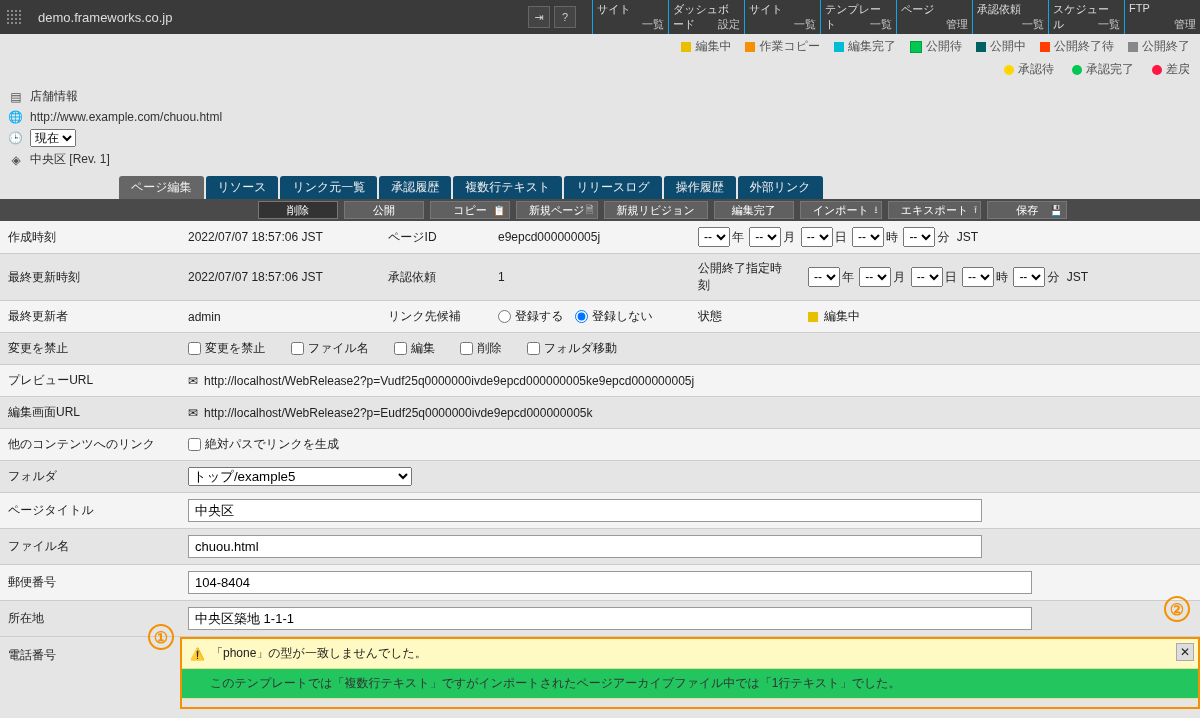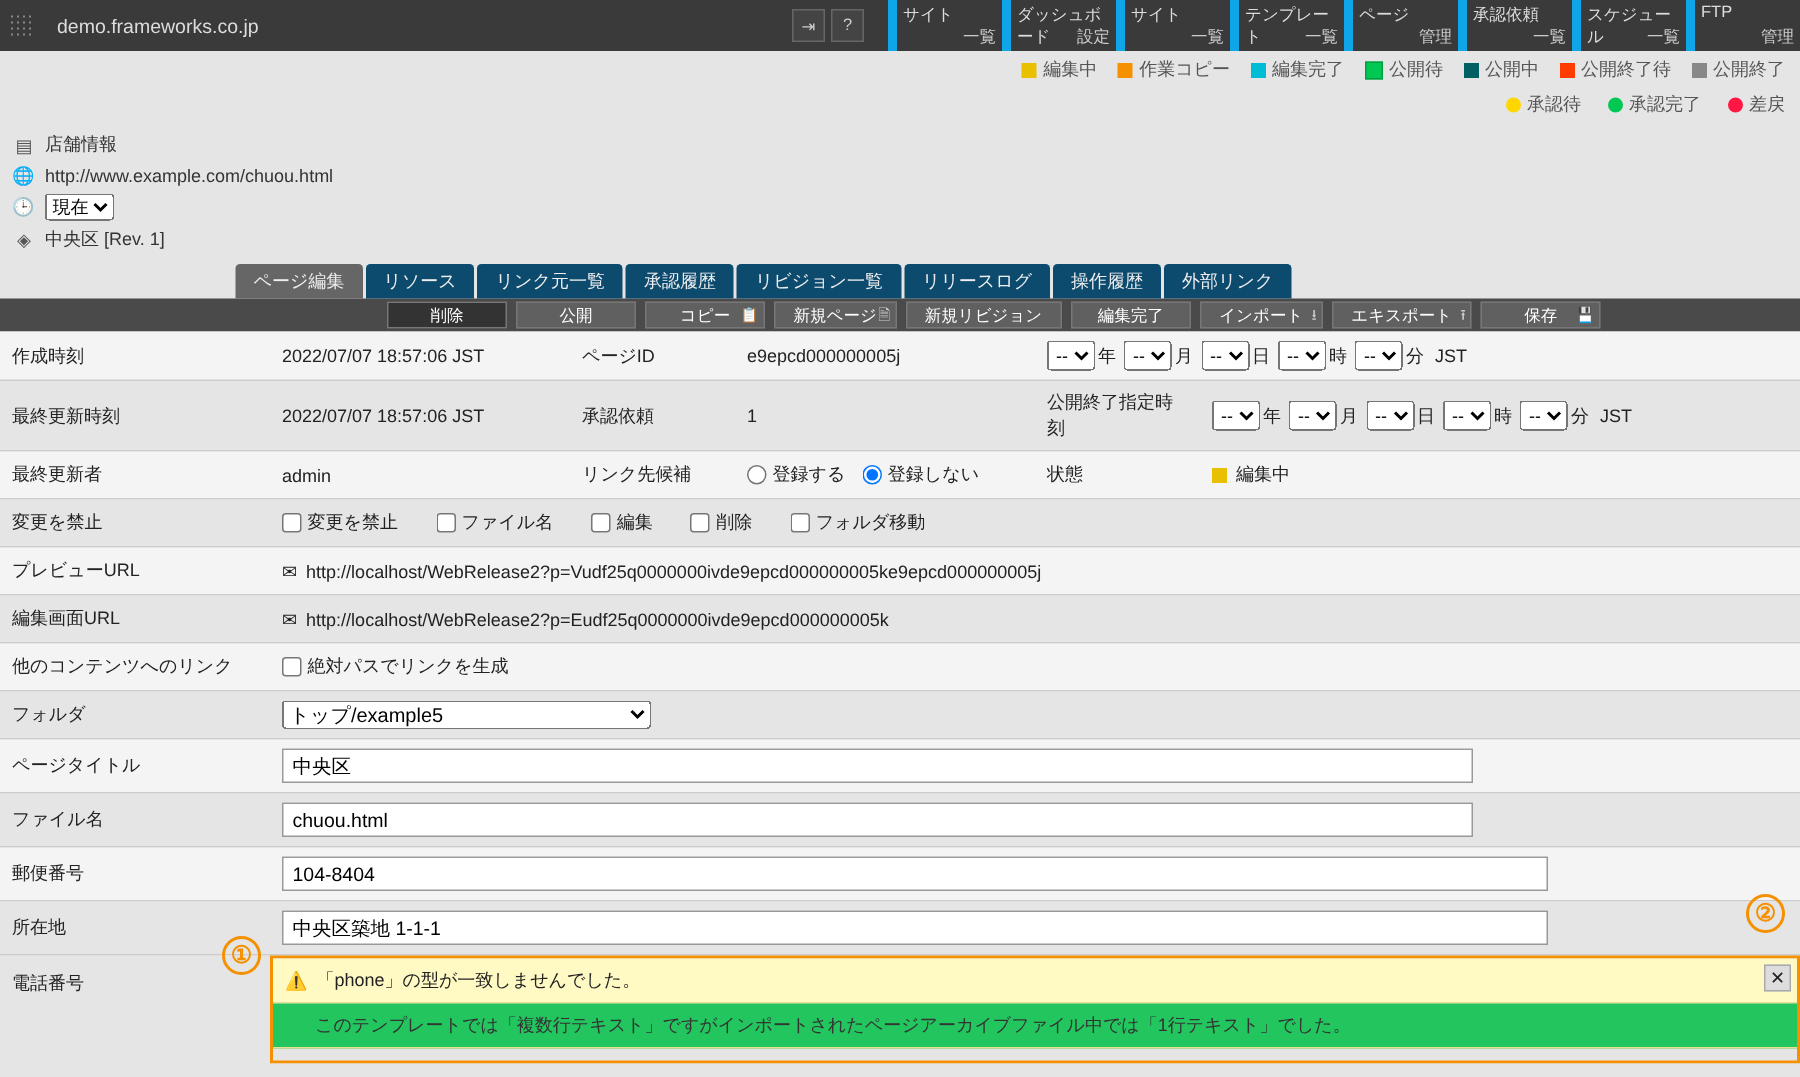--- a/index.html
+++ b/index.html
@@ -5,21 +5,21 @@
 * { margin:0; padding:0; box-sizing:border-box; font-family:"Hiragino Sans","Meiryo",sans-serif; }
 body { background:#e5e5e5; font-size:12px; color:#222; width:1200px; }
 
 
 .topbar { background:#3a3a3a; height:34px; display:flex; align-items:stretch; color:#ddd; }
 .topbar .logo { width:28px; display:flex; align-items:center; justify-content:center; }
 .logo-glyph { width:16px; height:16px; background-image:radial-gradient(#888 1px,transparent 1px); background-size:4px 4px; }
 .topbar .domain { padding:0 10px; display:flex; align-items:center; font-size:13px; }
 .topbar .spacer { flex:1; }
 .topbar .mini-btn { width:22px; height:22px; margin:6px 2px; border:1px solid #666; background:#444; display:flex; align-items:center; justify-content:center; font-size:11px; color:#ccc; cursor:pointer; }
-.topbar .navcell { width:76px; border-left:6px solid #0ea5e9; padding:2px 4px; position:relative; font-size:11px; }
+.topbar .navcell { width:76px; border-left:1px solid #0ea5e9; padding:2px 4px; position:relative; font-size:11px; }
 .topbar .navcell .t { color:#ddd; }
 .topbar .navcell .b { position:absolute; bottom:2px; right:4px; color:#ccc; }
 
 .status-strip { padding:4px 10px; display:flex; justify-content:flex-end; gap:14px; color:#555; }
 .status-strip span::before { content:""; display:inline-block; width:10px; height:10px; margin-right:4px; vertical-align:middle; }
 .sq-y::before { background:#e8c000; }
 .sq-o::before { background:#f59000; }
 .sq-c::before { background:#00bcd4; }
 .sq-g::before { background:#00c853; border:1px solid #00a040; }
 .sq-t::before { background:#006064; }
@@ -30,21 +30,21 @@
 .dot-y::before { background:#ffd600; }
 .dot-g::before { background:#00c853; }
 .dot-r::before { background:#ff1744; }
 
 .meta-area { padding:0 8px 6px; }
 .meta-line { display:flex; align-items:center; gap:6px; padding:2px 0; color:#333; }
 .meta-line select { font-size:12px; }
 .icon-box { width:16px; height:16px; display:inline-flex; align-items:center; justify-content:center; font-size:12px; color:#555; }
 
 
-.tabs { display:flex; margin-left:120px; align-items:flex-end;padding-left:37px; }
+.tabs { display:flex; margin-left:82px; align-items:flex-end;padding-left:37px; }
 .tab { background:#0c4a6e; color:#eee; padding:3px 12px; margin-right:2px; font-size:12px; border-top-left-radius:3px; border-top-right-radius:3px; cursor:pointer; }
 .tab.active { background:#666; }
 
 
 .actionbar { background:#4a4a4a; height:22px; display:flex; align-items:center; padding-left:258px; }
 .actbtn { height:18px; background:#606060; color:#fff; font-size:11px; min-width:80px; padding:0 12px; margin-right:6px; display:flex; align-items:center; justify-content:center; border:1px solid #777; cursor:pointer; position:relative; }
 .actbtn.dark { background:#333; }
 .actbtn .sm-ic { position:absolute; right:3px; font-size:10px; color:#ccc; }
 
 
@@ -151,21 +151,21 @@
         <span class="icon-box">◈</span>
         <span>中央区 [Rev. 1]</span>
       </div>
 </div>
 
 <div class="tabs">
   <div class="tab active">ページ編集</div>
   <div class="tab">リソース</div>
   <div class="tab">リンク元一覧</div>
   <div class="tab">承認履歴</div>
-  <div class="tab">リビジョン一覧</div>
+  <div class="tab">複数行テキスト</div>
   <div class="tab">リリースログ</div>
   <div class="tab">操作履歴</div>
   <div class="tab">外部リンク</div>
 </div>
 
 <div class="actionbar">
   <div class="actbtn dark">削除</div>
   <div class="actbtn">公開</div>
   <div class="actbtn">
         <span>コピー</span>
@@ -278,21 +278,21 @@
   </div>
   <div class="row">
     <div class="lab">他のコンテンツへのリンク</div>
     <div class="val"><label class="inline-ck">
             <input type="checkbox" style="">
             <span>絶対パスでリンクを生成</span>
           </label></div>
   </div>
   <div class="row">
     <div class="lab">フォルダ</div>
-    <div class="val"><select style="width:246px;padding:0;"><option>トップ/example5</option></select></div>
+    <div class="val"><select style="width:224px;padding:0;"><option>トップ/example5</option></select></div>
   </div>
   <div class="row">
     <div class="lab">ページタイトル</div>
     <div class="val" style="max-width:810px"><input type="text" value="中央区" style=""></div>
   </div>
   <div class="row">
     <div class="lab">ファイル名</div>
     <div class="val" style="max-width:810px"><input type="text" value="chuou.html" style=""></div>
   </div>
   <div class="row">

